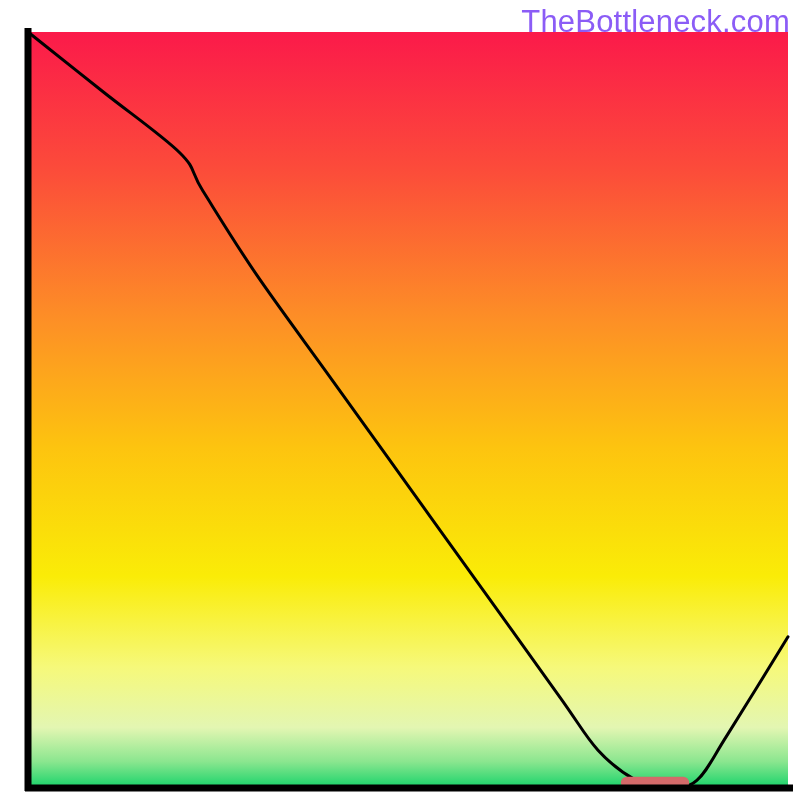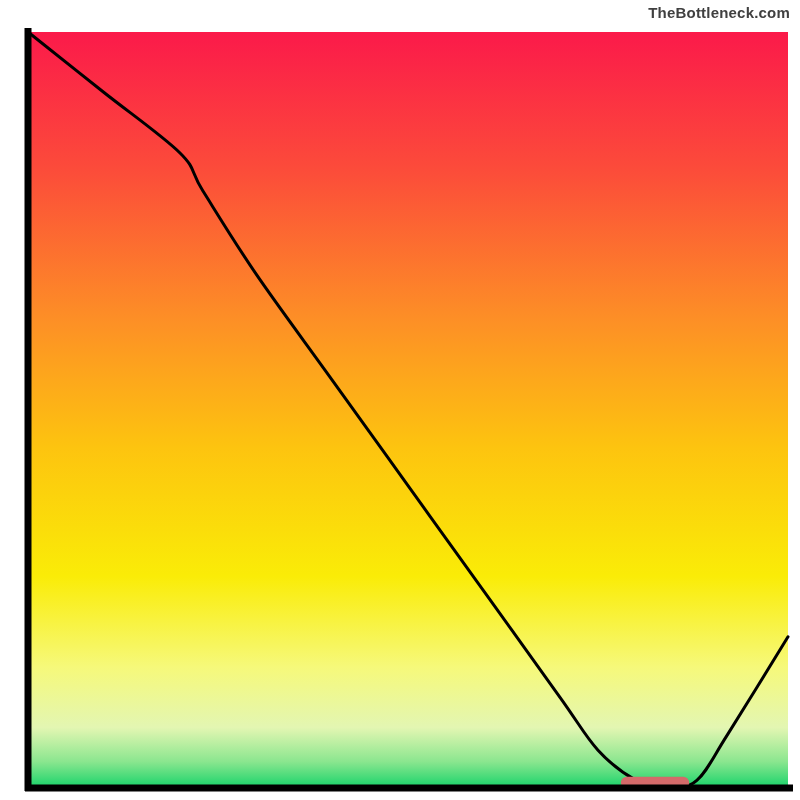--- a/index.html
+++ b/index.html
@@ -18,23 +18,23 @@
   svg.chart {
     display: block;
     width: 800px;
     height: 800px;
   }
   .watermark {
     position: absolute;
     top: 4px;
     right: 10px;
     font-family: Arial, Helvetica, sans-serif;
-    font-size: 15px;
-    font-weight: 700;
-    color: #404040;
+    font-size: 31px;
+    font-weight: 400;
+    color: #8b5cf6;
     letter-spacing: 0.2px;
     user-select: none;
   }
 </style>
 </head>
 <body>
 
 <div class="chart-wrap">
   <svg class="chart" viewBox="0 0 800 800">
     <defs>

